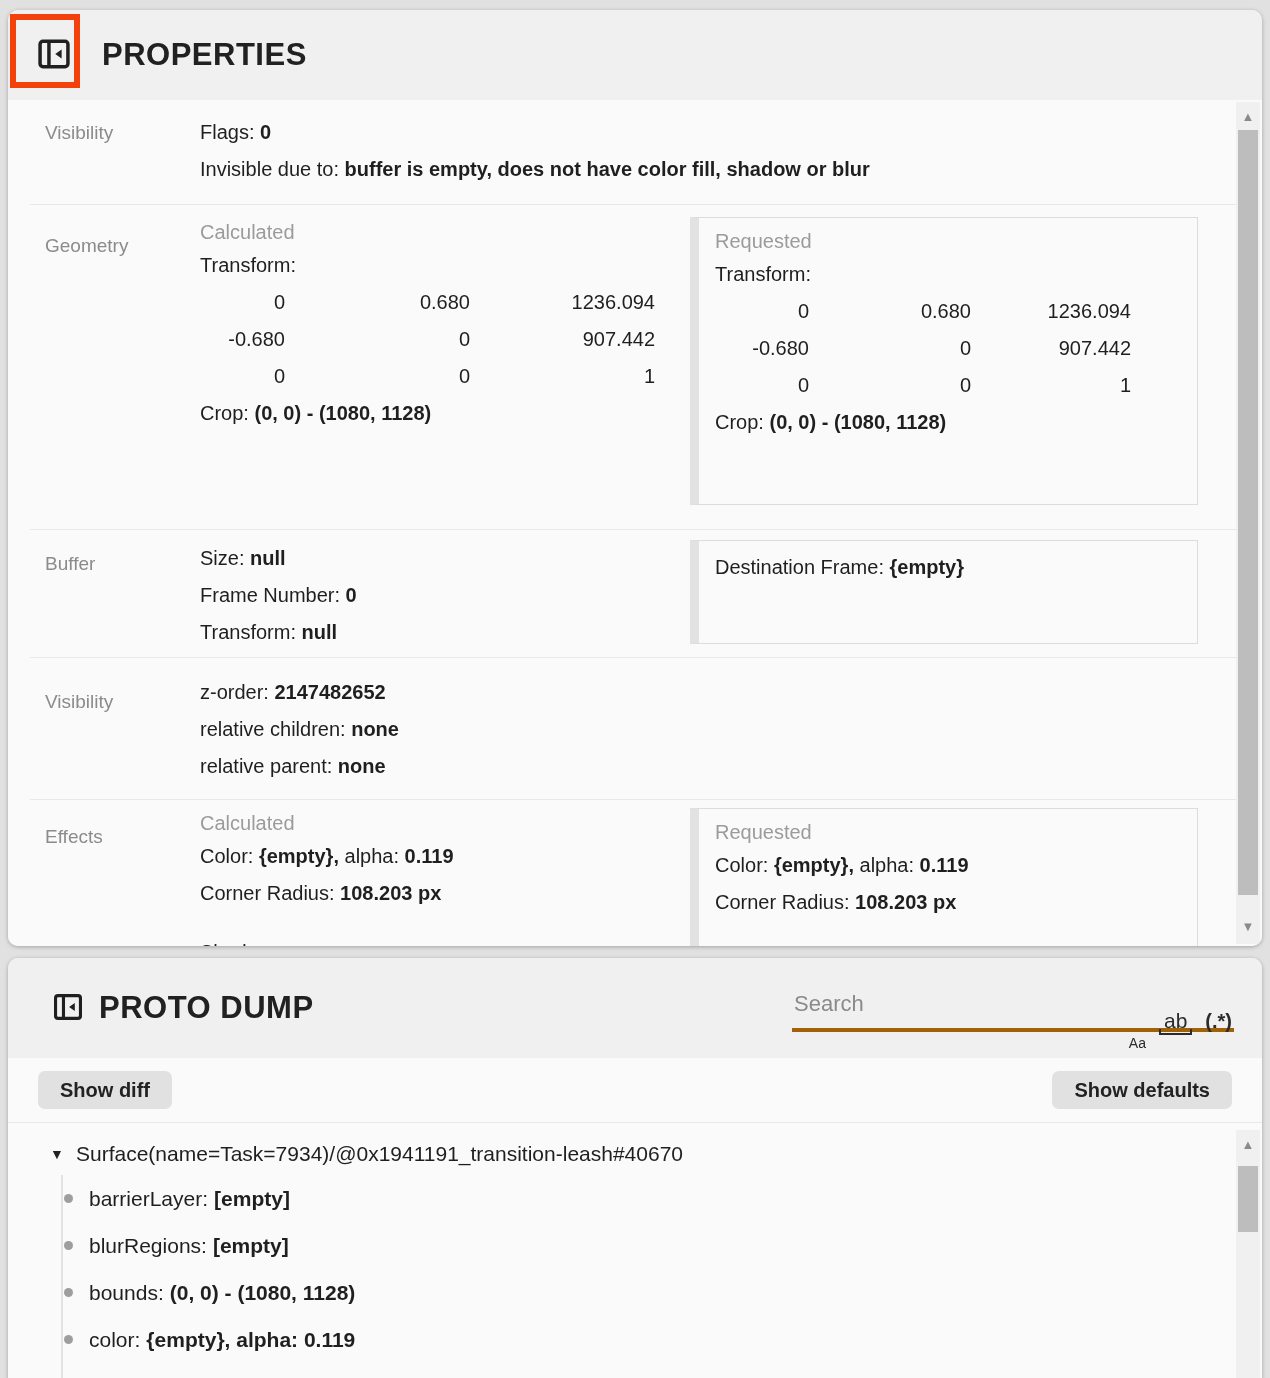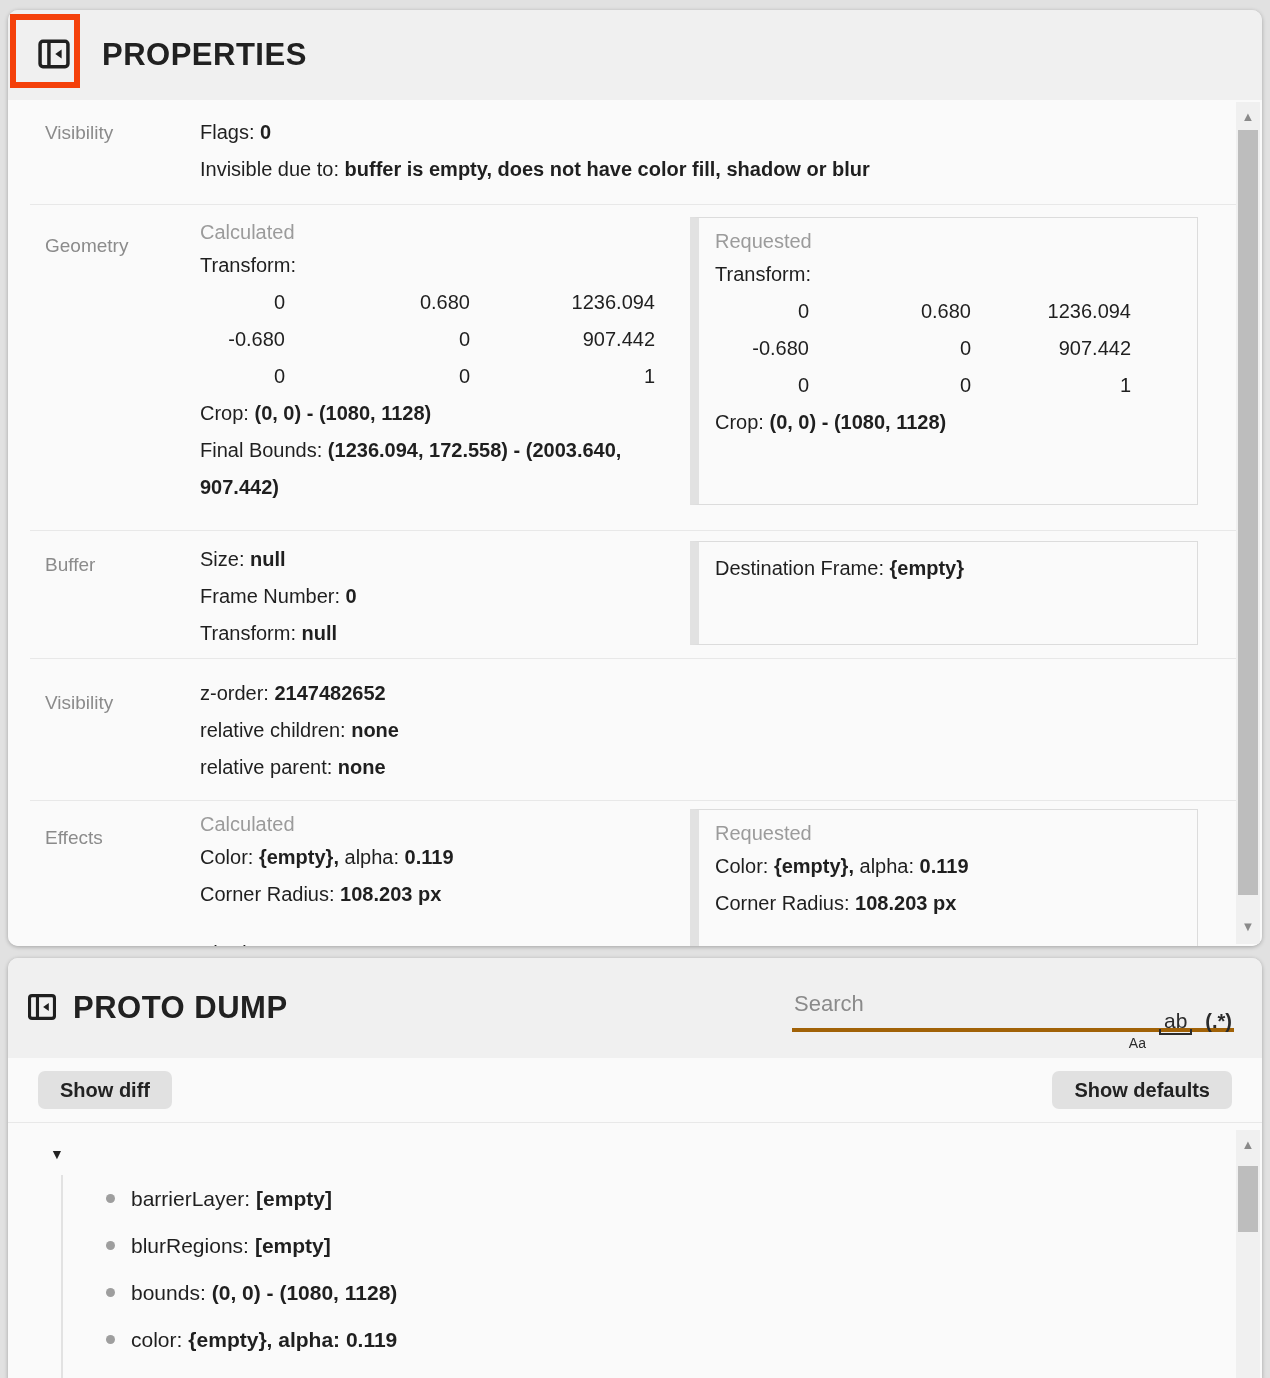--- a/index.html
+++ b/index.html
@@ -4,21 +4,21 @@
 <style>
   html,body{margin:0;padding:0;}
   body{width:1270px;height:1378px;background:#e1e1e1;overflow:hidden;position:relative;
        font-family:"Liberation Sans",sans-serif;color:#1f1f1f;}
   .panel{position:absolute;left:8px;width:1254px;background:#fafafa;border-radius:10px;
          box-shadow:0 1px 4px rgba(0,0,0,.28);overflow:hidden;}
   #props{top:10px;height:936px;background:#f0f0f0;}
   #proto{top:958px;height:430px;background:#f0f0f0;}
   .panel-header{height:90px;display:flex;align-items:center;background:#f0f0f0;position:relative;}
   #props .panel-header{padding-left:24px;gap:17px;}
-  #proto .panel-header{height:100px;padding-left:12px;}
+  #proto .panel-header{height:100px;padding-left:38px;}
   .icon-btn{width:44px;height:48px;border:none;background:transparent;padding:0;margin-right:9px;
             display:flex;align-items:center;justify-content:center;cursor:pointer;}
   .panel-title{font-size:31px;font-weight:700;letter-spacing:.5px;color:#212121;margin:0;}
   .highlight{position:absolute;left:10px;top:14px;width:70px;height:74px;box-sizing:border-box;
              border:6px solid #f4400a;z-index:40;pointer-events:none;}
   
   .props-content{position:absolute;top:90px;left:0;right:0;bottom:0;background:#fafafa;overflow:hidden;}
   .section{display:flex;margin:0 26px 0 22px;border-bottom:1px solid #e8e8e8;box-sizing:border-box;}
   .section.last{border-bottom:none;}
   .sec-label{width:170px;flex:none;padding-left:15px;box-sizing:border-box;
@@ -75,21 +75,21 @@
   .mw::before{left:-2px;} .mw::after{right:-2px;}
   .rx{font-size:20px;font-weight:700;cursor:pointer;}
   .toolbar{height:64px;background:#fafafa;display:flex;align-items:center;gap:20px;
            padding:0 30px;border-bottom:1px solid #e8e8e8;justify-content:space-between;}
   .chip{background:#e1e1e1;border:none;border-radius:7px;height:38px;padding:0 22px;
         font-family:"Liberation Sans",sans-serif;font-size:20px;font-weight:700;color:#222;cursor:pointer;}
   .tree{position:relative;background:#fafafa;padding-top:10px;height:266px;overflow:hidden;}
   .guide{position:absolute;left:53px;top:52px;bottom:0;width:2px;background:#e2e2e2;}
   .root{display:flex;align-items:center;height:42px;padding-left:42px;font-size:21px;cursor:pointer;}
   .exp{width:26px;flex:none;font-size:14px;color:#222;}
-  .node{display:flex;align-items:center;height:47px;padding-left:98px;font-size:21px;cursor:pointer;}
+  .node{display:flex;align-items:center;height:47px;padding-left:56px;font-size:21px;cursor:pointer;}
   .dot{width:9px;height:9px;border-radius:50%;background:#9e9e9e;margin-right:16px;flex:none;}
   .gap{width:6px;display:inline-block;}
 </style>
 </head>
 <body>
 
 <section class="panel" id="props">
   <header class="panel-header">
     <button class="icon-btn">
       <span>
@@ -124,21 +124,20 @@
               <span>0.680</span>
               <span>1236.094</span>
             <span>-0.680</span>
               <span>0</span>
               <span>907.442</span>
             <span>0</span>
               <span>0</span>
               <span>1</span>
           </div>
           <div class="line"><span>Crop:</span> <b>(0, 0) - (1080, 1128)</b></div>
-          <div class="line wrapline"><span>Final Bounds:</span> <b>(1236.094, 172.558) - (2003.640, 907.442)</b></div>
         </div>
         <div class="req-box">
           <div class="subhead">Requested</div>
           <div class="line"><span>Transform:</span></div>
           <div class="matrix">
             <span>0</span>
               <span>0.680</span>
               <span>1236.094</span>
             <span>-0.680</span>
               <span>0</span>
@@ -227,20 +226,21 @@
 
   <div class="toolbar">
     <button class="chip">Show diff</button>
     <button class="chip">Show defaults</button>
   </div>
 
   <div class="tree">
     <div class="guide"></div>
     <div class="root">
       <span class="exp">▼</span>
+      <span>Surface(name=Task=7934)/@0x1941191_transition-leash#40670</span>
     </div>
     <div class="node">
       <span class="dot"></span>
       <span>barrierLayer:</span>
         <span class="gap"></span>
         <b>[empty]</b>
     </div>
     <div class="node">
       <span class="dot"></span>
       <span>blurRegions:</span>

